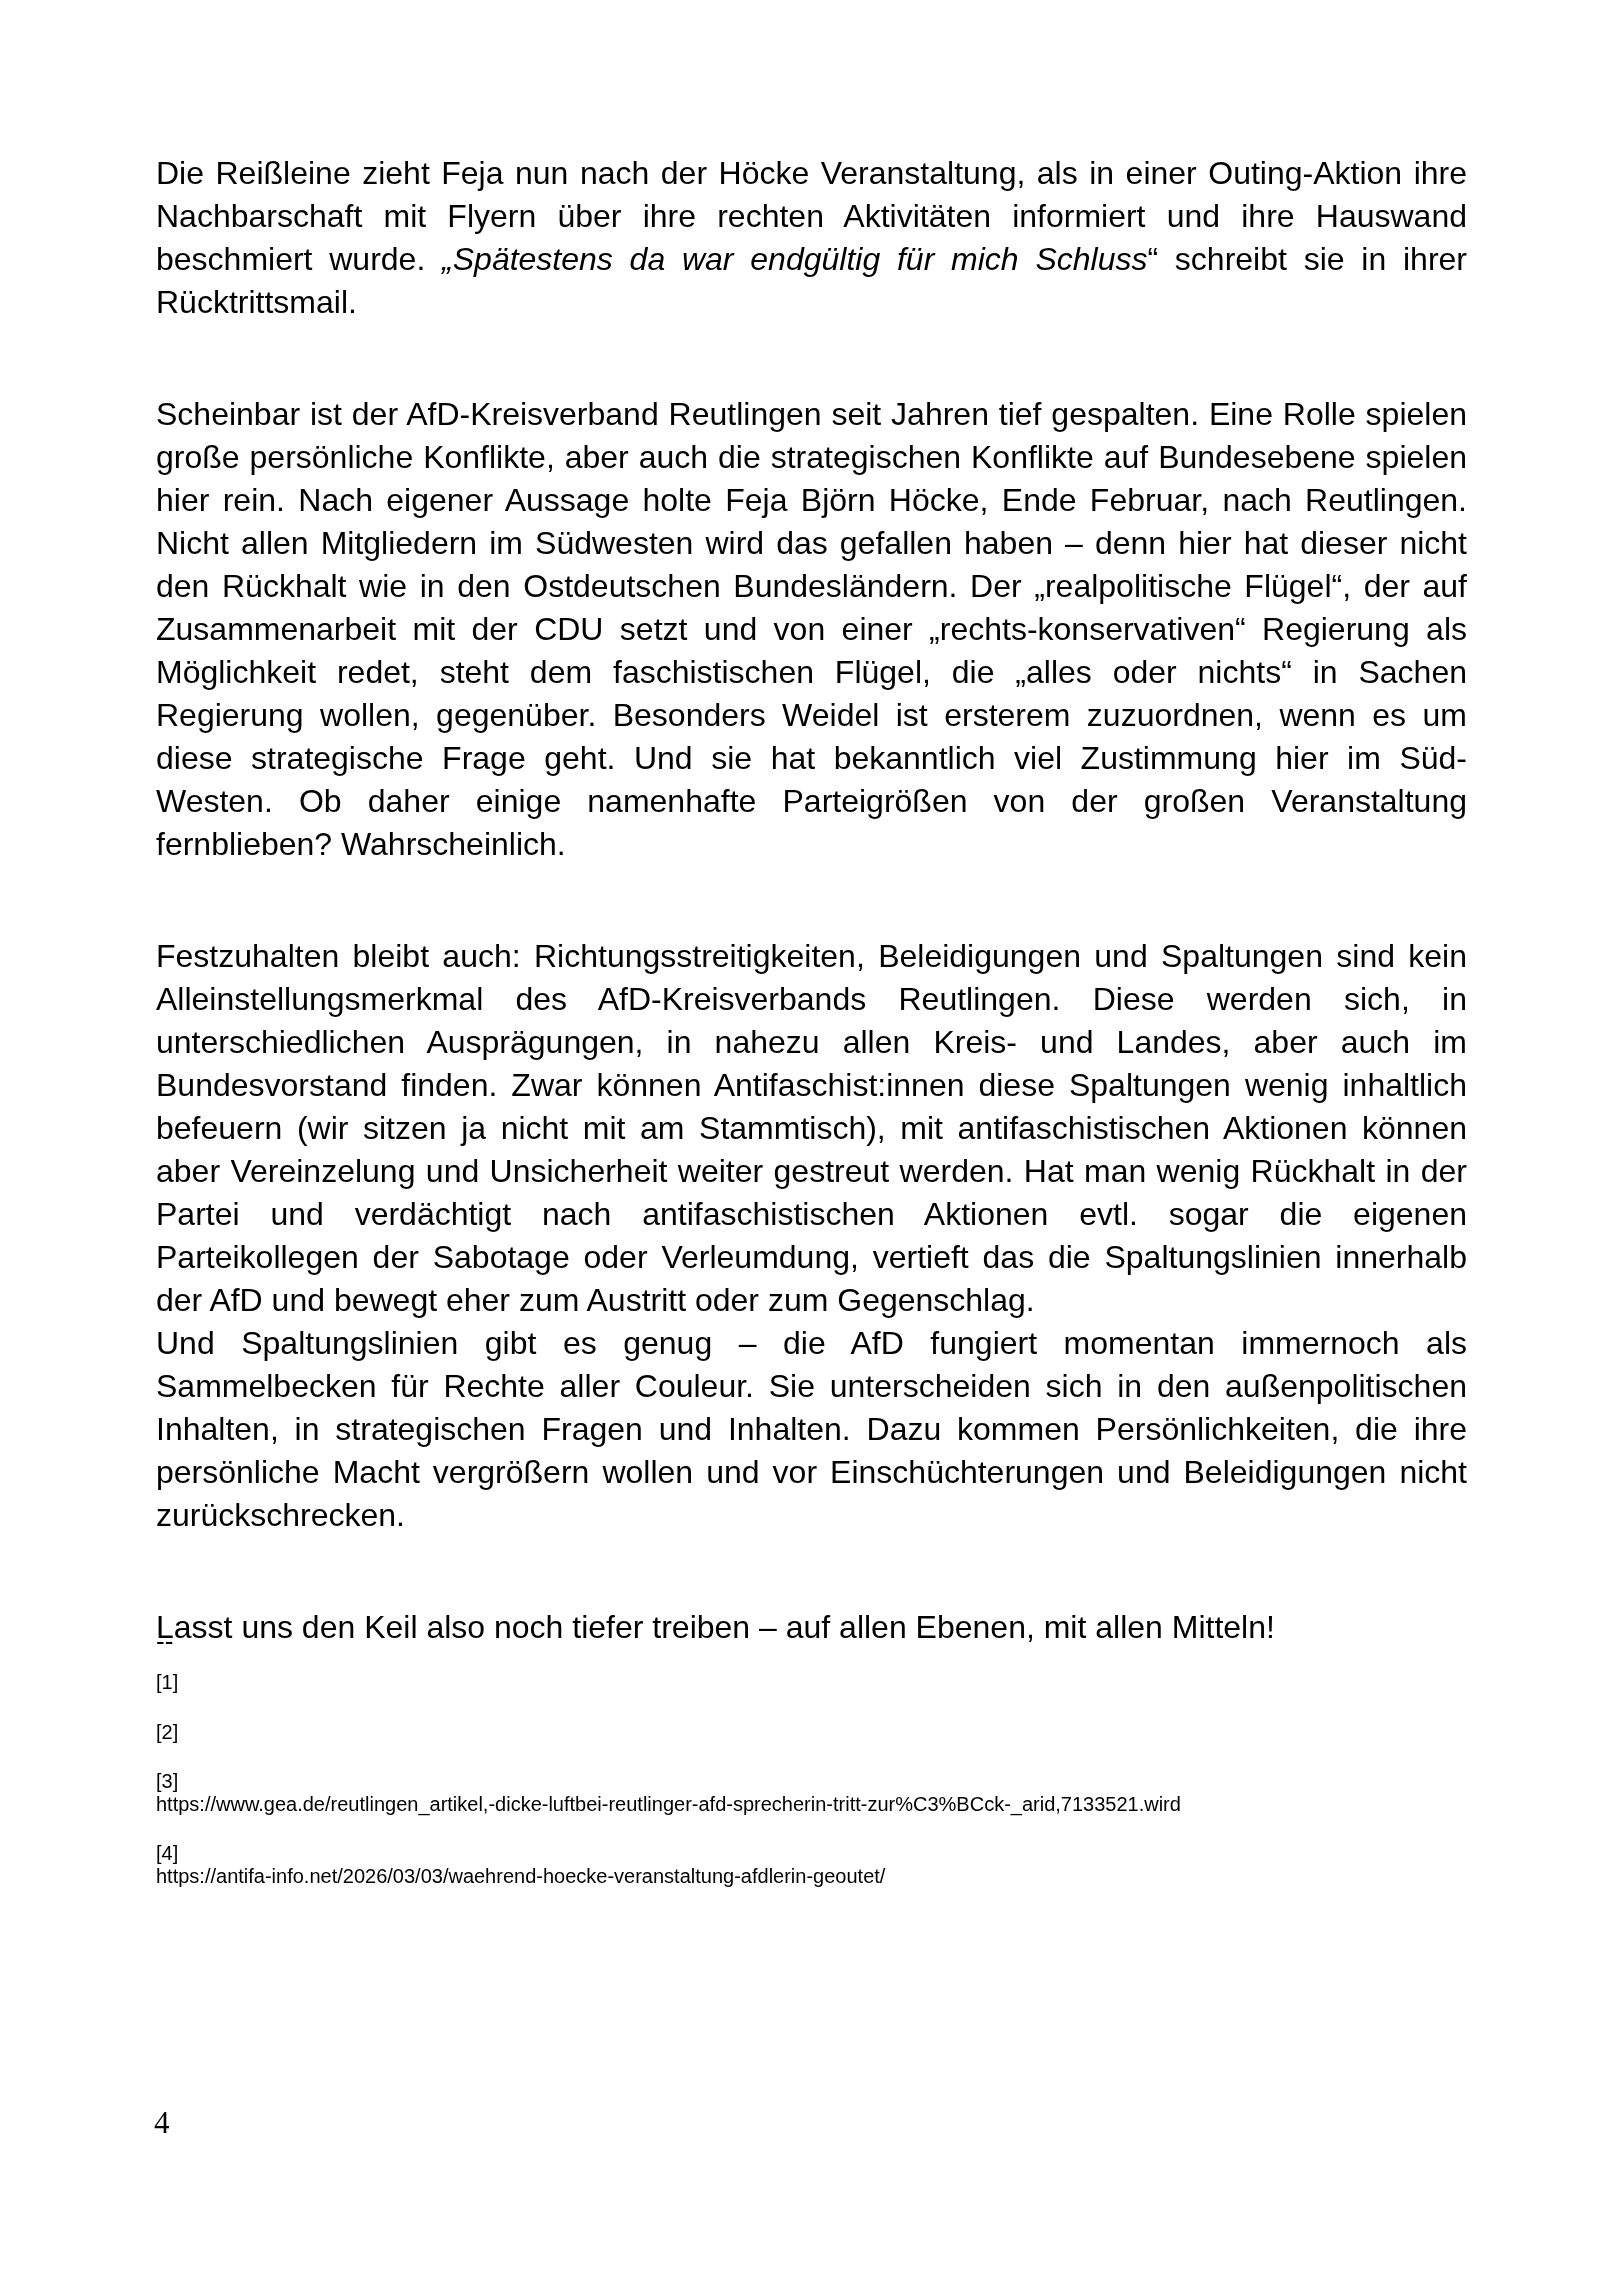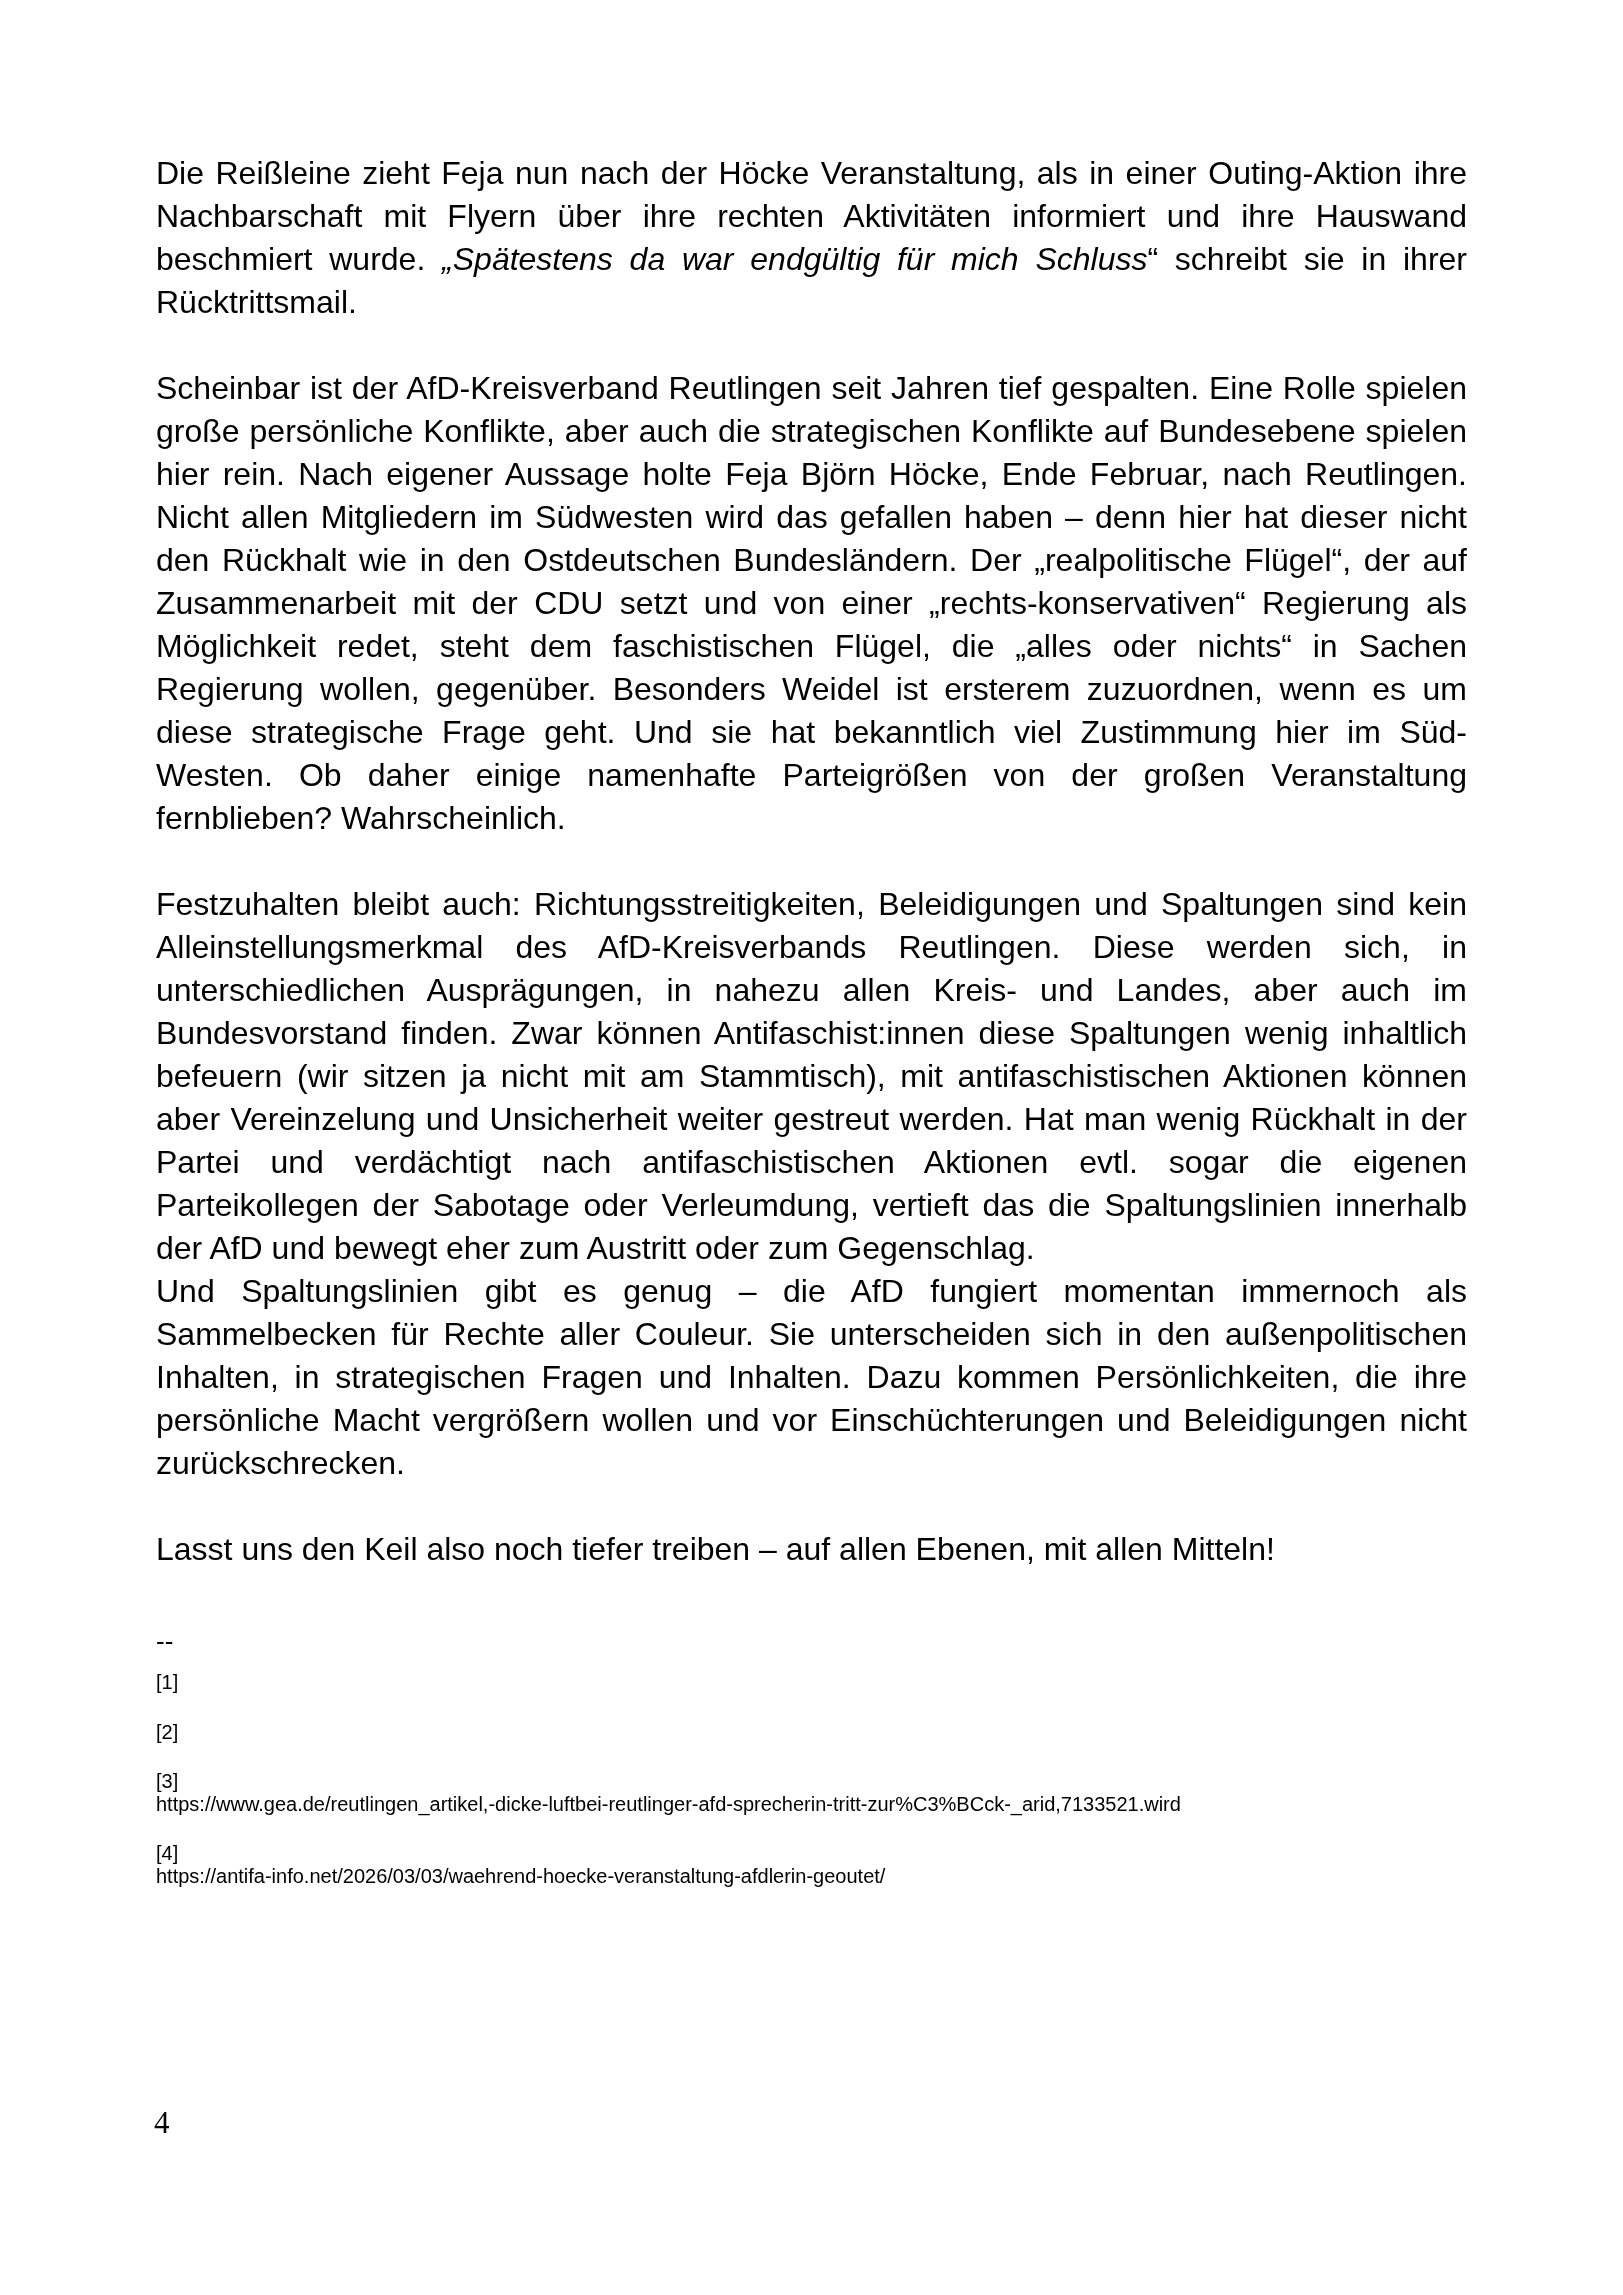--- a/index.html
+++ b/index.html
@@ -4,21 +4,21 @@
 <style>
   html, body { margin: 0; padding: 0; background: #ffffff; }
   body { width: 1623px; height: 2295px; position: relative; overflow: hidden; }
   .page { position: absolute; left: 0; top: 0; width: 1397px; height: 2295px; background: #ffffff; }
   .body-text {
     position: absolute; left: 156px; top: 152px; width: 1311px;
     font-family: "Liberation Sans", sans-serif;
     font-size: 32px; line-height: 43px; color: #000000;
   }
   .body-text p { margin: 0; text-align: justify; }
-  .body-text p.gap { margin-top: 43px; }
+  .body-text p.gap { margin-top: 69px; }
   .body-text p.last-line-left { text-align: left; }
   em { font-style: italic; }
   .sep {
     position: absolute; left: 156px; top: 1625px;
     font-family: "Liberation Sans", sans-serif; font-size: 26px; line-height: 33px; color: #000;
   }
   .footnotes {
     position: absolute; left: 156px; top: 1671px; width: 1311px;
     font-family: "Liberation Sans", sans-serif; font-size: 20px; line-height: 22.6px; color: #000;
   }

